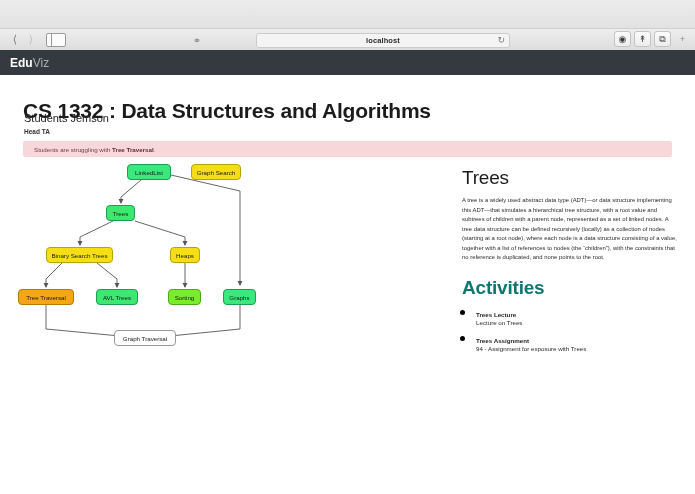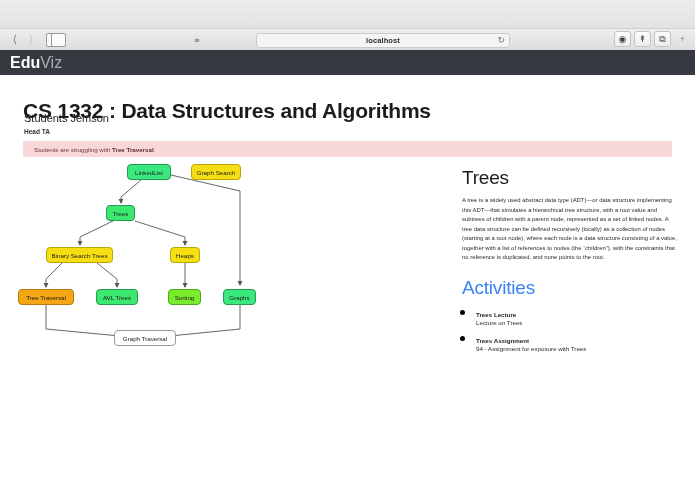--- a/index.html
+++ b/index.html
@@ -77,21 +77,21 @@
     font-size: 9px; color: #3a3a3a;
   }
   .tool-btn.plain { background: transparent; border: none; color: #8a8a8a; }
 
   
   #app-navbar {
     position: absolute; left: 0; top: 50px; width: 695px; height: 25px;
     background: #343a40;
     display: flex; align-items: center;
   }
-  #brand { margin-left: 10px; font-size: 16px; line-height: 1; }
+  #brand { margin-left: 10px; font-size: 12px; line-height: 1; }
   #brand .b1 { color: #ffffff; font-weight: bold; }
   #brand .b2 { color: #a9aeb3; font-weight: normal; }
 
   
   #page {
     position: absolute; left: 0; top: 75px; width: 695px; height: 419px;
     background: #ffffff;
   }
   #course-title {
     position: absolute; left: 23px; top: 10px;
@@ -137,21 +137,21 @@
   }
   #topic-title {
     font-size: 19px; color: #1b1b1b; font-weight: normal;
     margin: 0 0 7px 0; letter-spacing: -.2px;
   }
   #topic-desc {
     font-size: 5.9px; line-height: 1.62; color: #2c2c2c; margin: 0;
     text-align: left;
   }
   #activities-title {
-    font-size: 19px; color: #3b82f6; font-weight: normal;
+    font-size: 19px; color: #0f766e; font-weight: bold;
     margin: 14px 0 4px 0; letter-spacing: -.2px;
   }
   #activities-list { margin: 0; padding-left: 14px; list-style: disc; }
   #activities-list li { margin-bottom: 1px; }
   .act-name { font-size: 6.2px; font-weight: bold; color: #1f1f1f; display: block; line-height: 1.35; }
   .act-desc { font-size: 6.2px; color: #2c2c2c; display: block; line-height: 1.35; }
 </style>
 </head>
 <body>
 

